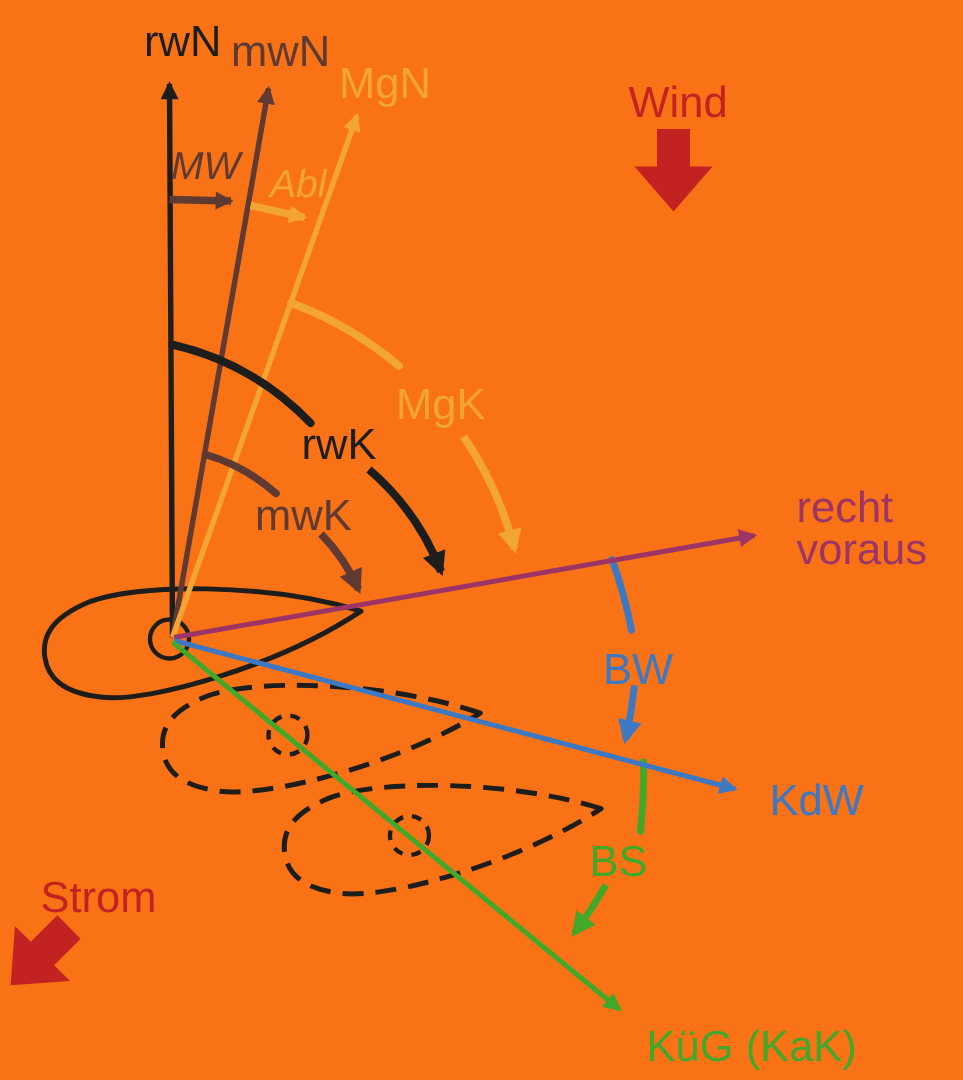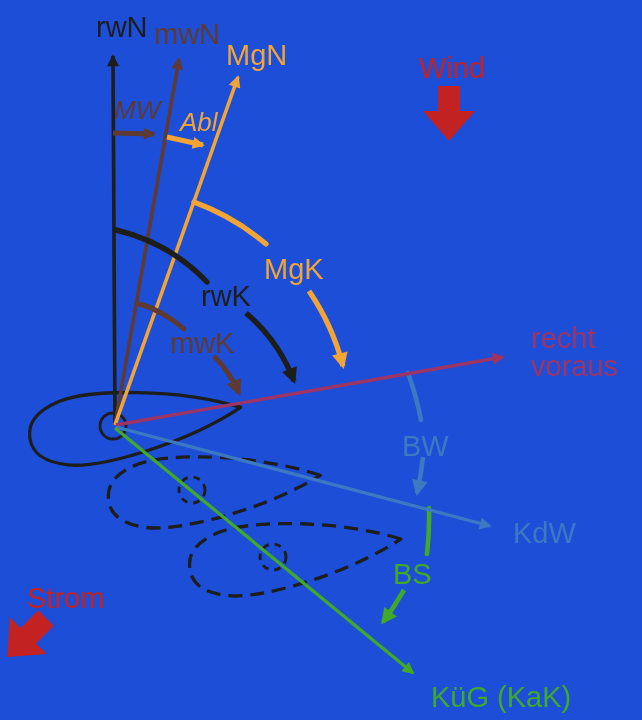--- a/index.html
+++ b/index.html
@@ -1,16 +1,16 @@
 <!DOCTYPE html>
 <html><head>
 <meta charset="utf-8">
 <style>
   html,body{margin:0;padding:0;background:#ffffff;}
-  .canvas{position:relative;width:642px;height:720px;background:#1d4ed8;overflow:hidden;
+  .canvas{position:relative;width:642px;height:720px;background:#f97316;overflow:hidden;
           font-family:"Liberation Sans", sans-serif;}
   svg text{font-family:"Liberation Sans", sans-serif;}
   .lbl{font-size:29px;font-weight:400;}
   .lbl-sm{font-size:26px;font-style:italic;font-weight:400;}
 </style>
 </head>
 <body>
 
 <div class="canvas">
 <svg width="642" height="720" viewBox="0 0 642 720">

